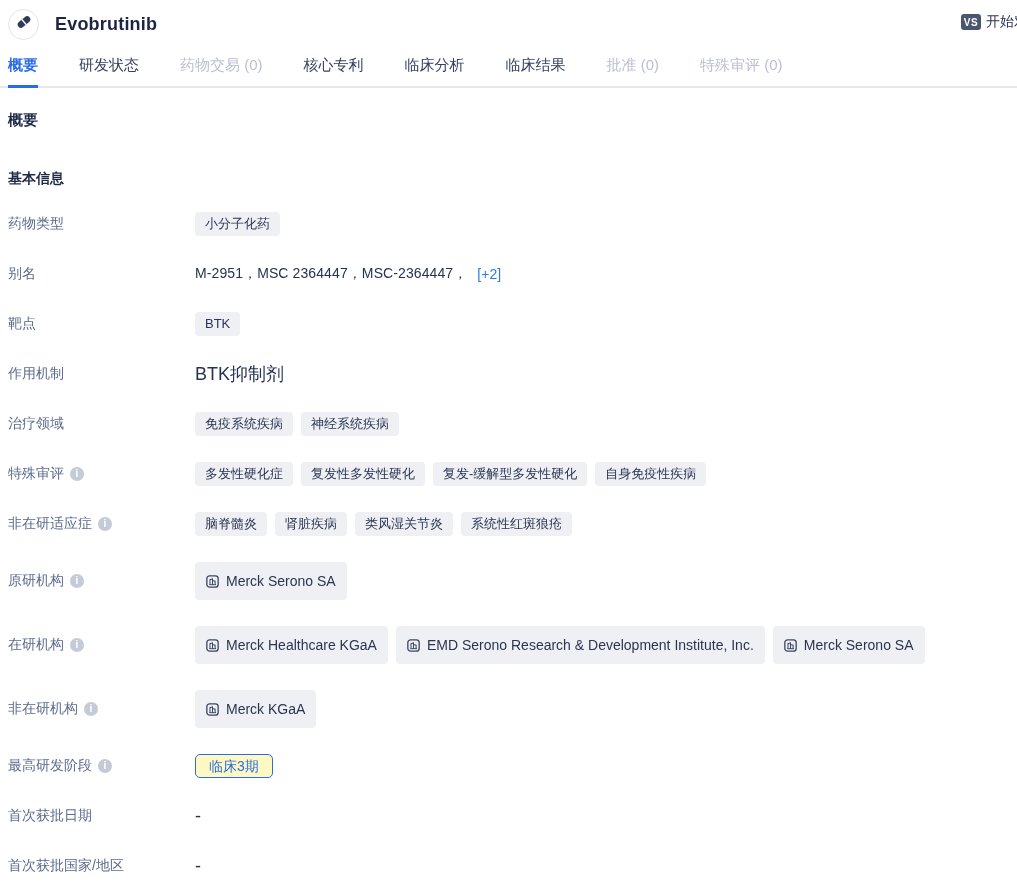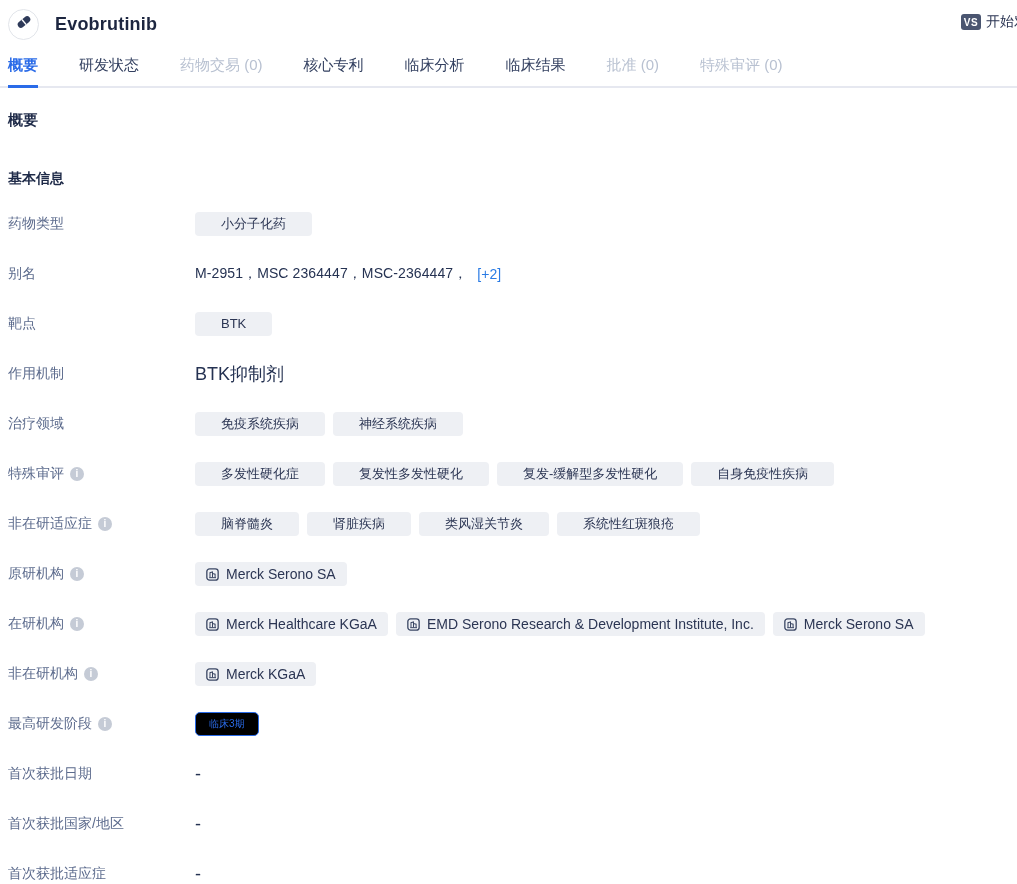--- a/index.html
+++ b/index.html
@@ -29,24 +29,24 @@
   .section-title { font-size:15px; font-weight:bold; color:#1e2a48; margin-top:23px; }
   .subsection-title { font-size:14px; font-weight:bold; color:#1e2a48; margin-top:40px; }
   .fields { margin-top:24px; }
   .field-row { display:flex; align-items:center; min-height:24px; margin-bottom:26px; }
   .field-label { flex:0 0 187px; font-size:14px; color:#5c6b8d; display:flex; align-items:center; }
   .info-icon { width:14px; height:14px; border-radius:50%; background:#c5cbd6; color:#fff;
     font-size:10px; font-weight:bold; font-style:normal; display:inline-flex; align-items:center;
     justify-content:center; margin-left:6px; cursor:pointer; line-height:1; }
   .field-value { display:flex; align-items:center; flex-wrap:wrap; gap:8px; font-size:14px; color:#253252; }
   .tag { display:inline-flex; align-items:center; gap:7px; background:#eef0f4; color:#2b3553;
-    font-size:13px; line-height:18px; padding:3px 26px; border-radius:4px; cursor:pointer; }
-  .tag.org { font-size:14px; padding:3px 11px; }
-  .stage-tag { display:inline-block; border:1px solid #2a6be8; color:#2a6be8; background:#000000;
-    font-size:10px; line-height:18px; padding:2px 13px; border-radius:5px; cursor:pointer; }
+    font-size:13px; line-height:18px; padding:3px 10px; border-radius:4px; cursor:pointer; }
+  .tag.org { font-size:14px; padding:10px 11px; }
+  .stage-tag { display:inline-block; border:1px solid #2a6be8; color:#2a6be8; background:#fef9c3;
+    font-size:14px; line-height:18px; padding:2px 13px; border-radius:5px; cursor:pointer; }
   .alias-text { letter-spacing:.1px; }
   .more-link { color:#2a7be4; cursor:pointer; margin-left:2px; }
   .dash { font-size:18px; color:#253252; }
 </style>
 </head>
 <body>
 
 <div class="page">
 
   <div class="header">

